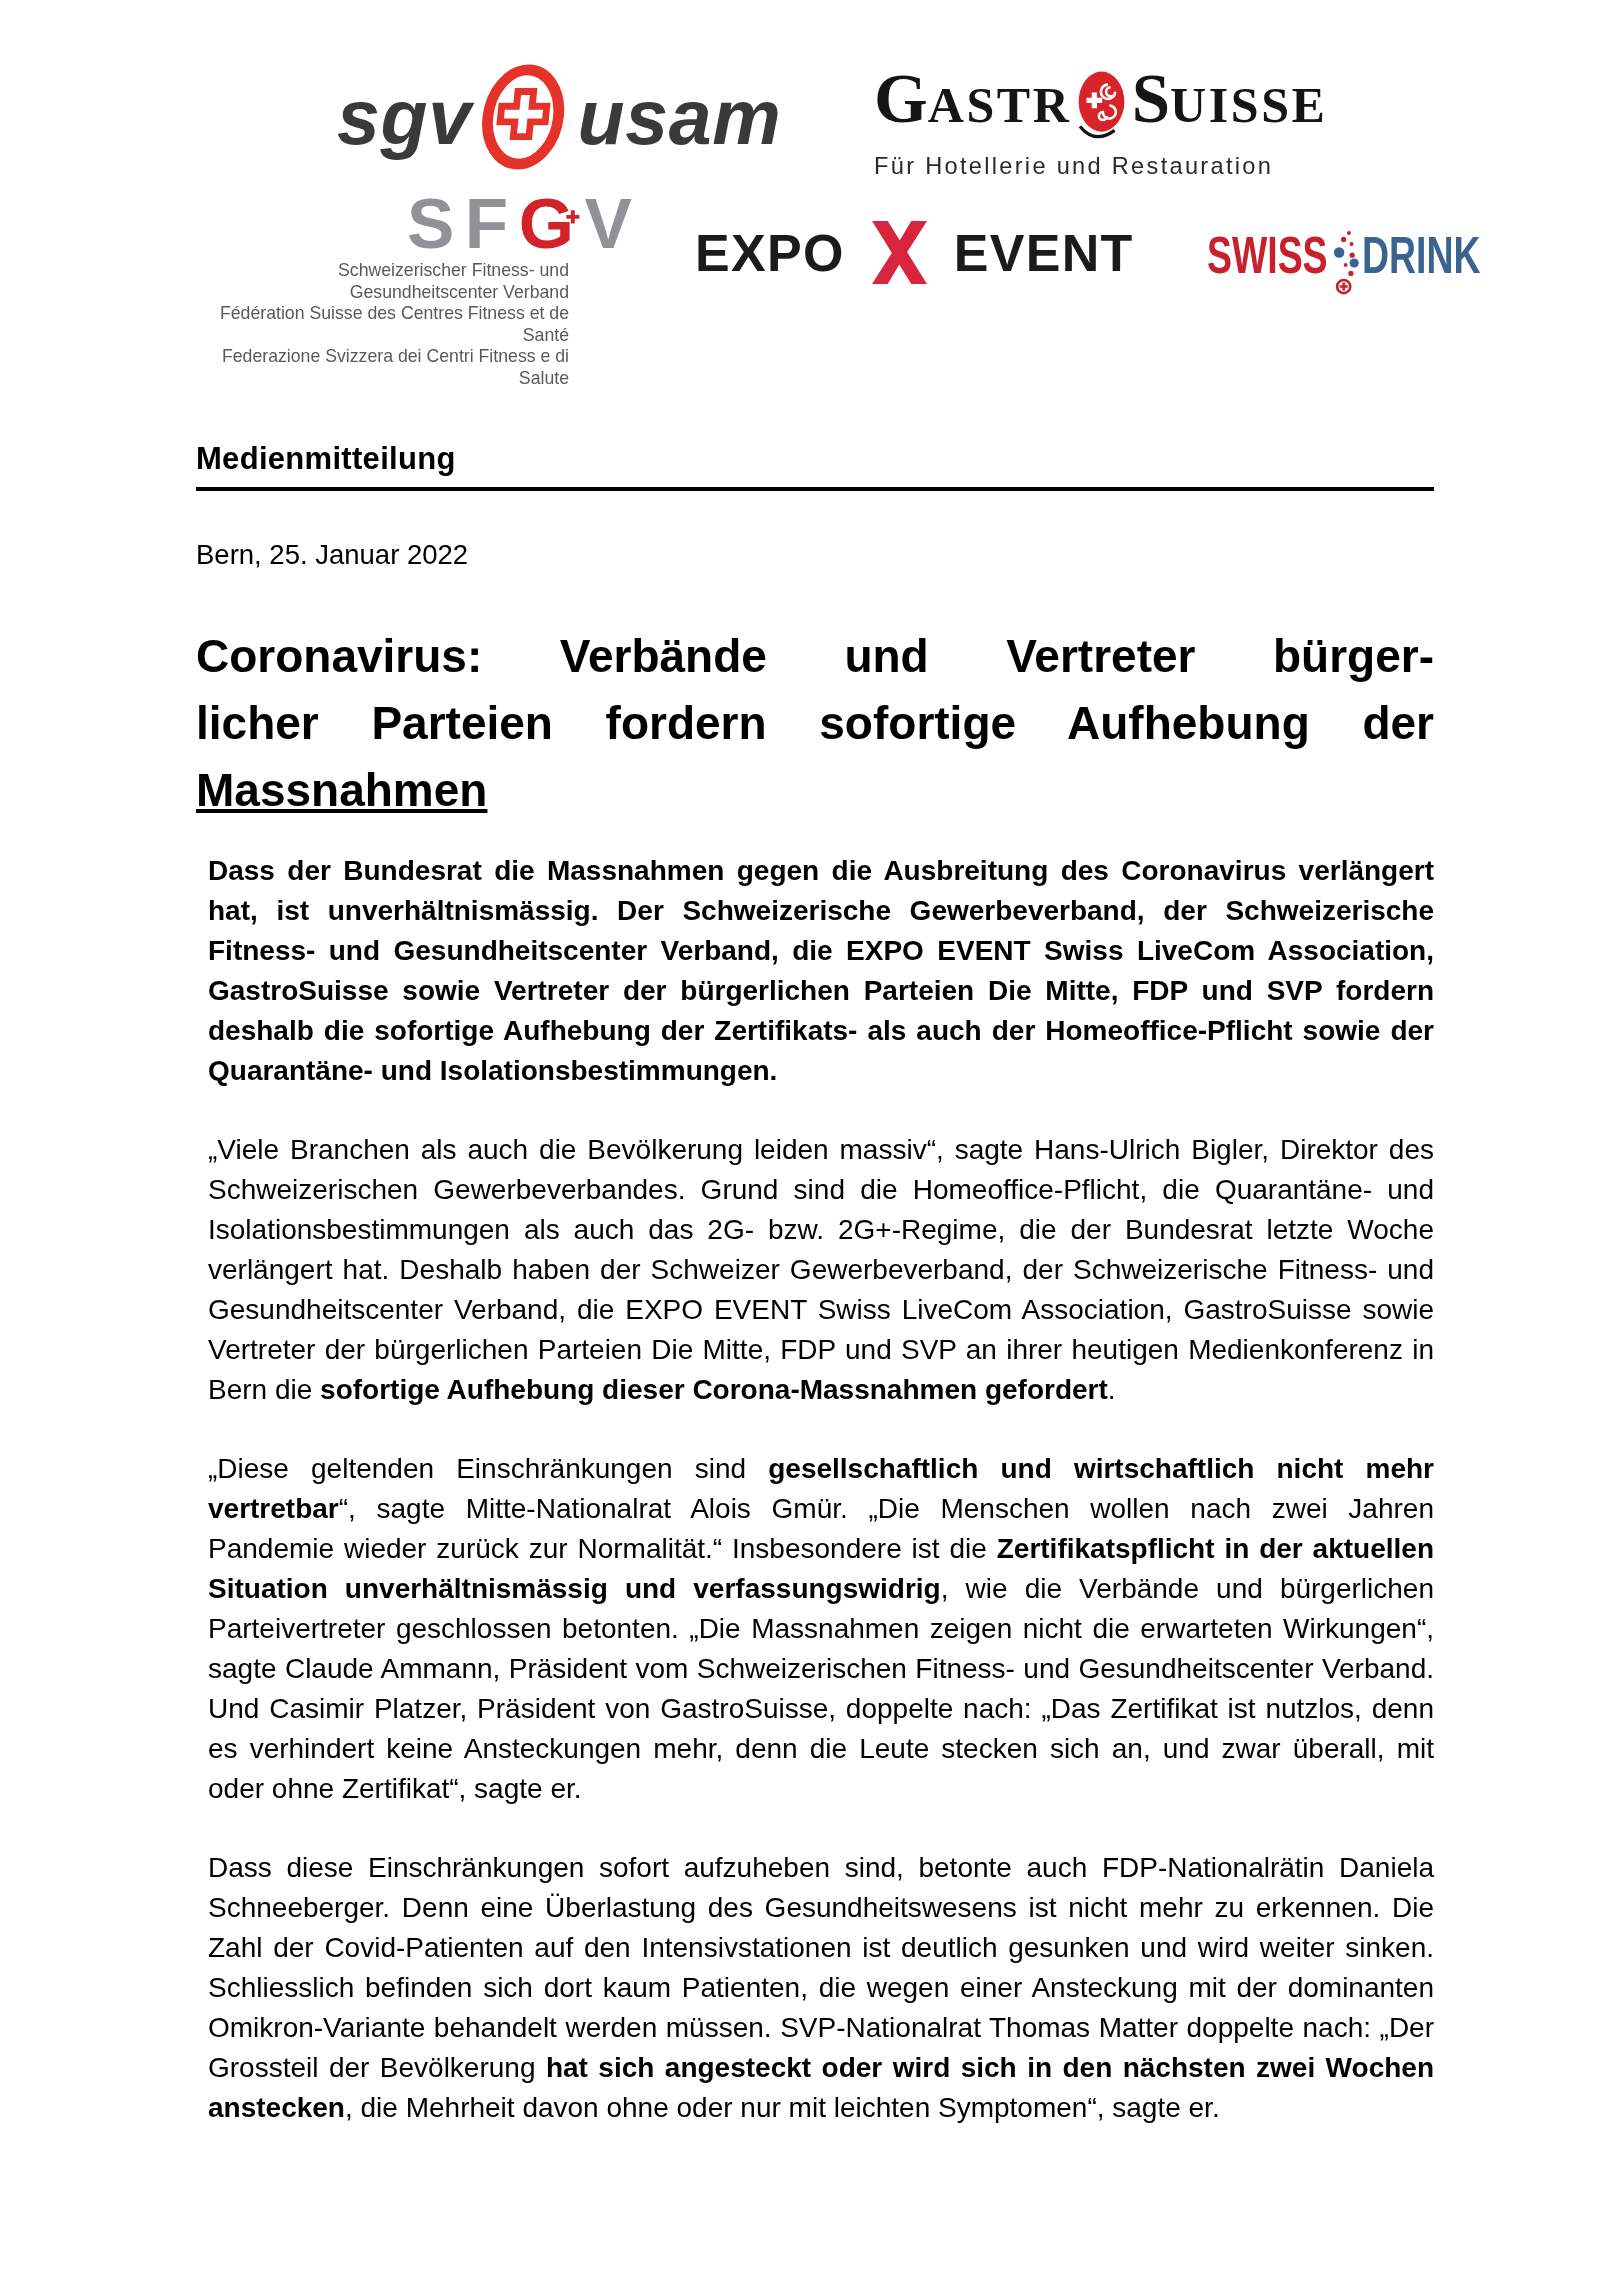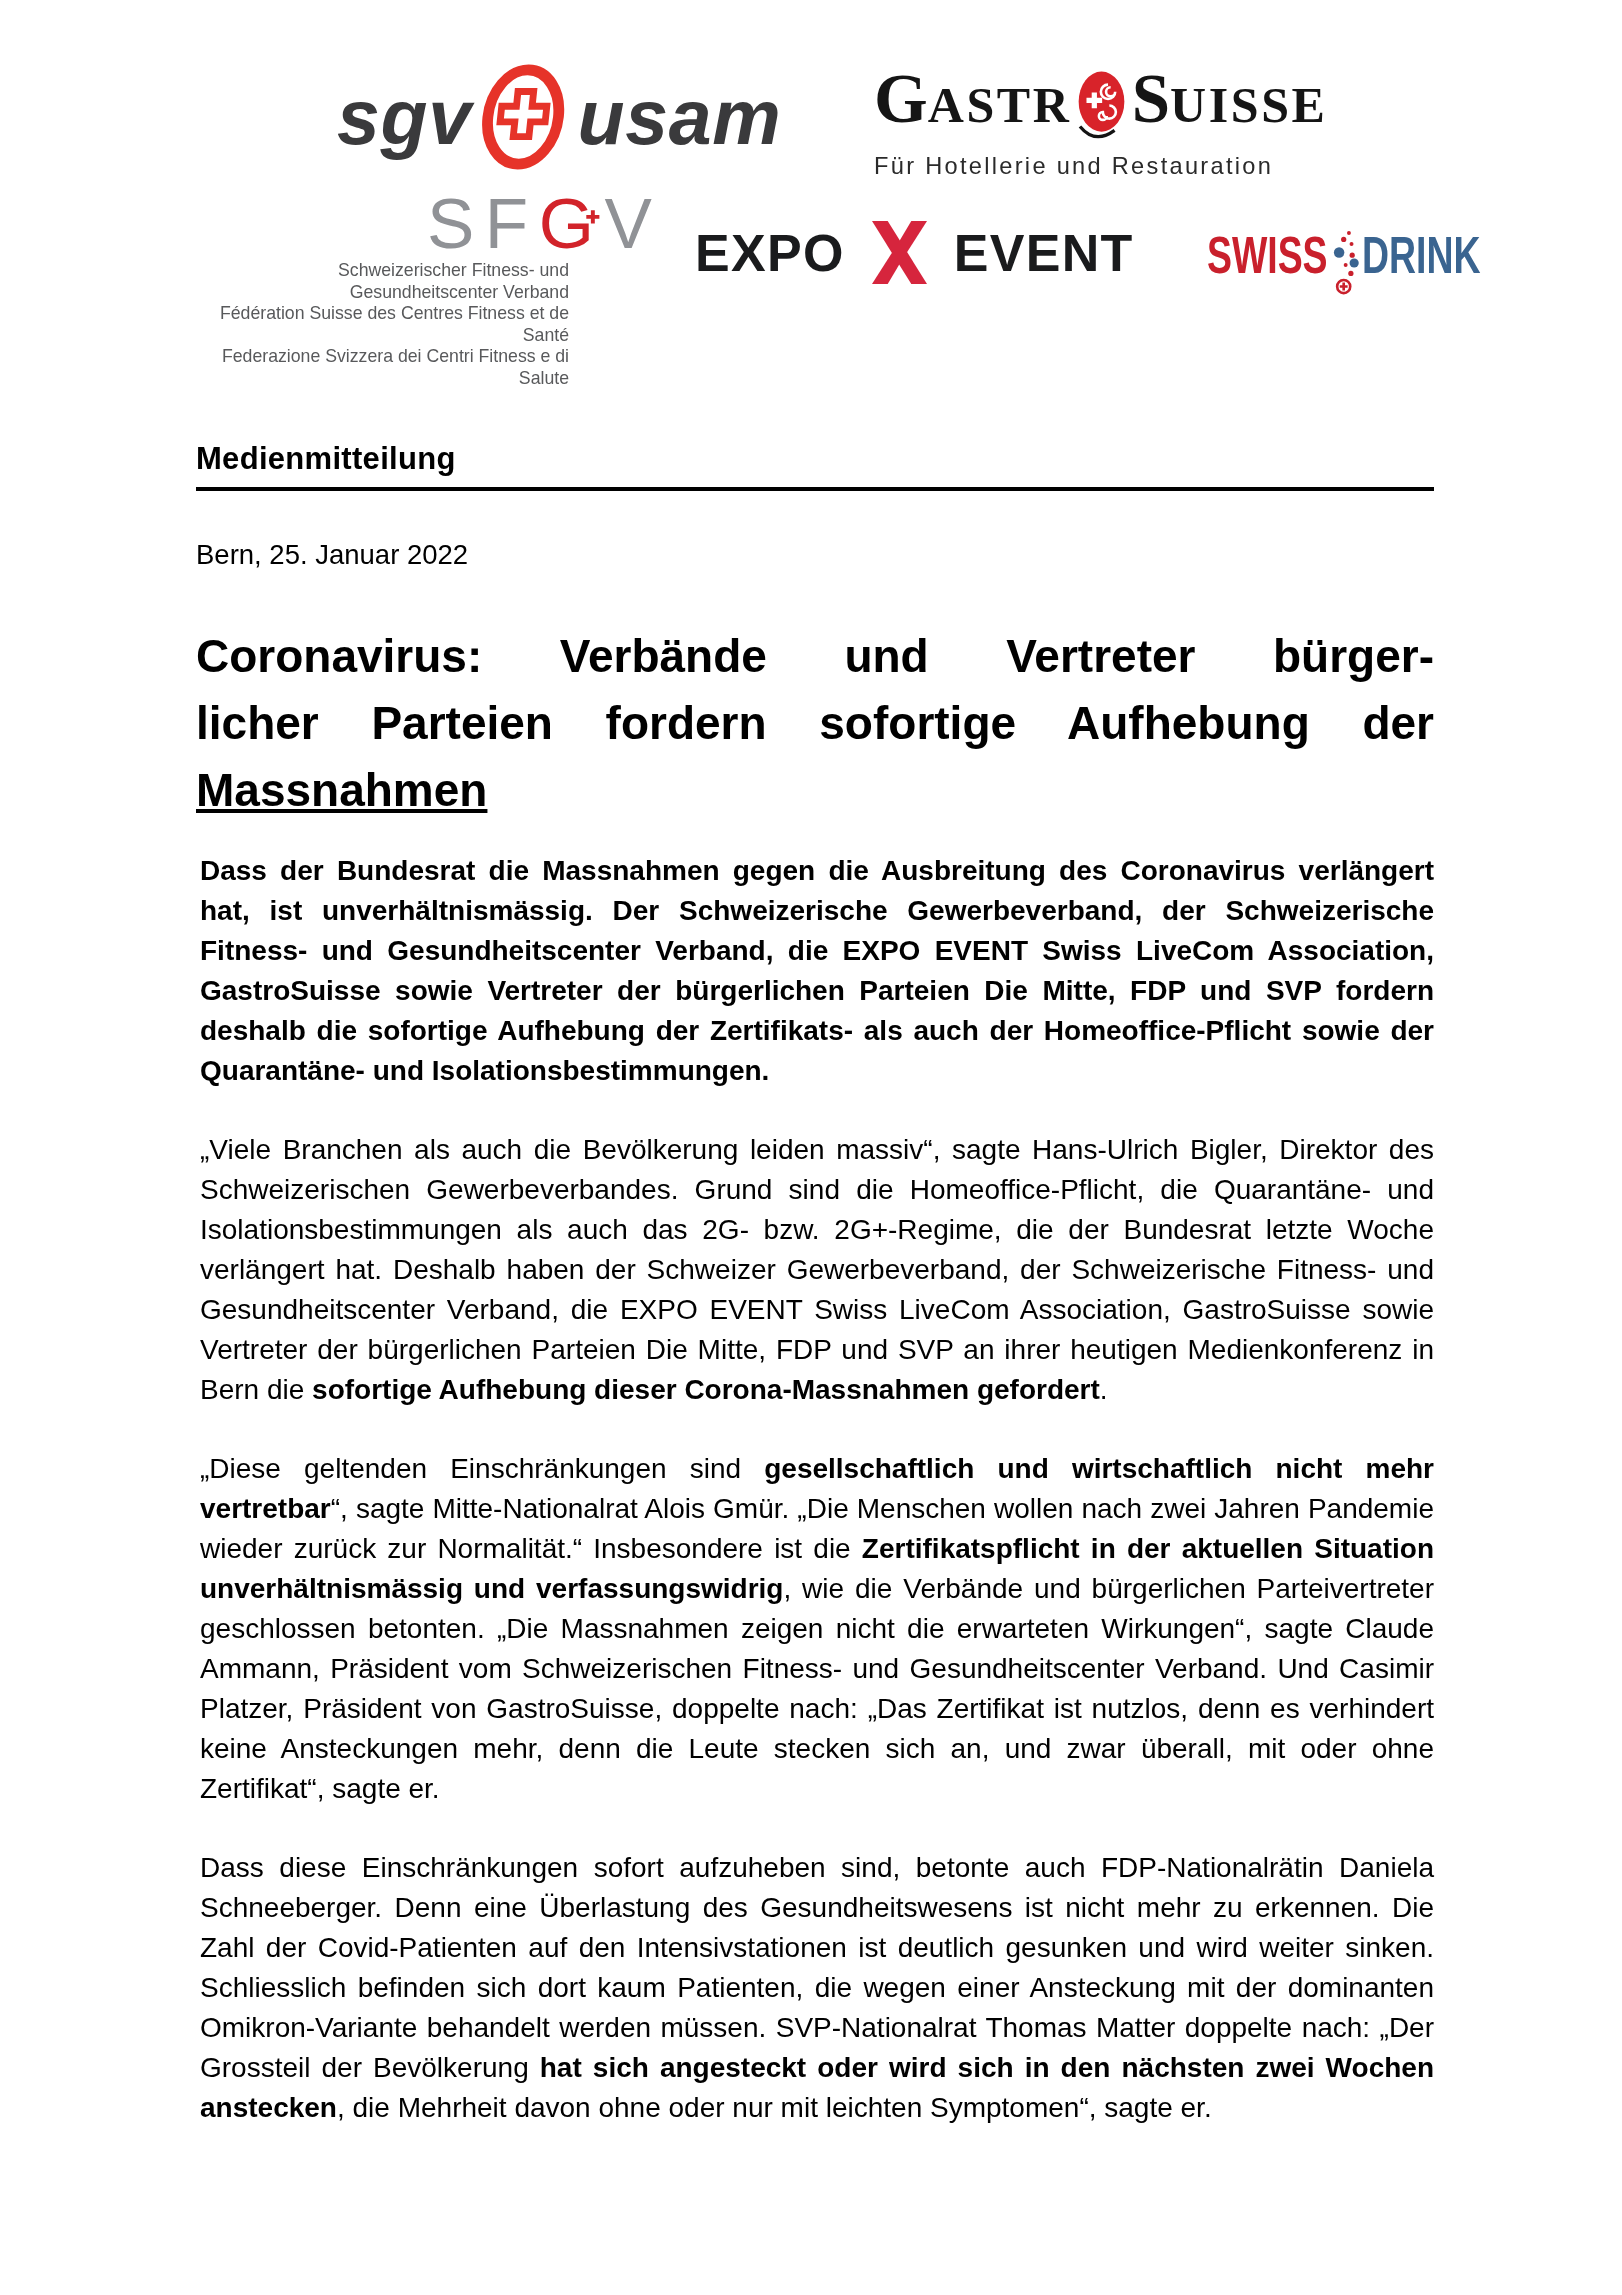--- a/index.html
+++ b/index.html
@@ -23,22 +23,22 @@
 
   .logo-gastro { left:874px; top:65px; }
   .gastro-word { display:flex; align-items:baseline; font-family:"Liberation Serif", serif; font-weight:700; color:#151515; }
   .gastro-word .big   { font-size:69px; line-height:1; }
   .gastro-word .small { font-size:50px;  line-height:1; letter-spacing:2.6px; }
   .gastro-word svg { align-self:center; margin:0 2.6px; position:relative; top:3.9px; }
   .gastro-sub {
     margin-top:10.5px; font-size:23.6px; letter-spacing:2.3px; color:#2a2a2a;
   }
 
-  .logo-sfgv-word { left:407px; top:188px; font-size:71px; font-weight:400;
-    color:#909296; letter-spacing:10.5px; line-height:1;margin-left:20px; }
+  .logo-sfgv-word { left:407px; top:188px; font-size:71px; font-weight:700;
+    color:#909296; letter-spacing:10.5px; line-height:1; }
   .logo-sfgv-word .red-g { color:#d2232a; position:relative; }
   .logo-sfgv-word .g-cross { position:absolute; right:3.9px; top:25px; }
   .logo-sfgv-text { left:193px; top:260px; width:376px; text-align:right;
     font-size:17.7px; line-height:21.6px; color:#58595b; }
 
   .logo-expo { left:695px; top:221px; display:flex; align-items:center; gap:27px; }
   .logo-expo .wordpart { font-size:52px; font-weight:800; color:#1a1b1d; letter-spacing:1.3px; line-height:1; }
 
   .logo-swiss { left:1160px; top:229px; display:flex; }
   .logo-swiss .wordpart { font-size:52px; font-weight:800; line-height:1;
@@ -51,21 +51,21 @@
   .rule   { left:196px; top:487px; width:1238px; height:3.9px; background:#000; }
   .dateline { left:196px; top:539px; font-size:27.5px; }
 
   .title { left:196px; top:623px; width:1238px;
     font-size:46px; font-weight:700; line-height:67px; }
   .title-line { text-align:justify; text-align-last:justify; }
   .title-line.last { text-align-last:left;text-decoration:underline; }
 
   .body-text { left:196px; top:851px; width:1238px;
     font-size:28px; line-height:40px; text-align:justify; }
-  .para { margin:0 0 39px 4px; }
+  .para { margin:0 0 39px 12px; }
   .para.lead { font-weight:700; }
   .seg.bold { font-weight:700; }
 </style>
 </head>
 <body>
 
 <div class="abs logo-sgv">
   <span class="wordpart">sgv</span>
   <svg width="98" height="110" viewBox="0 0 100 112">
     <g transform="skewX(-6)">

